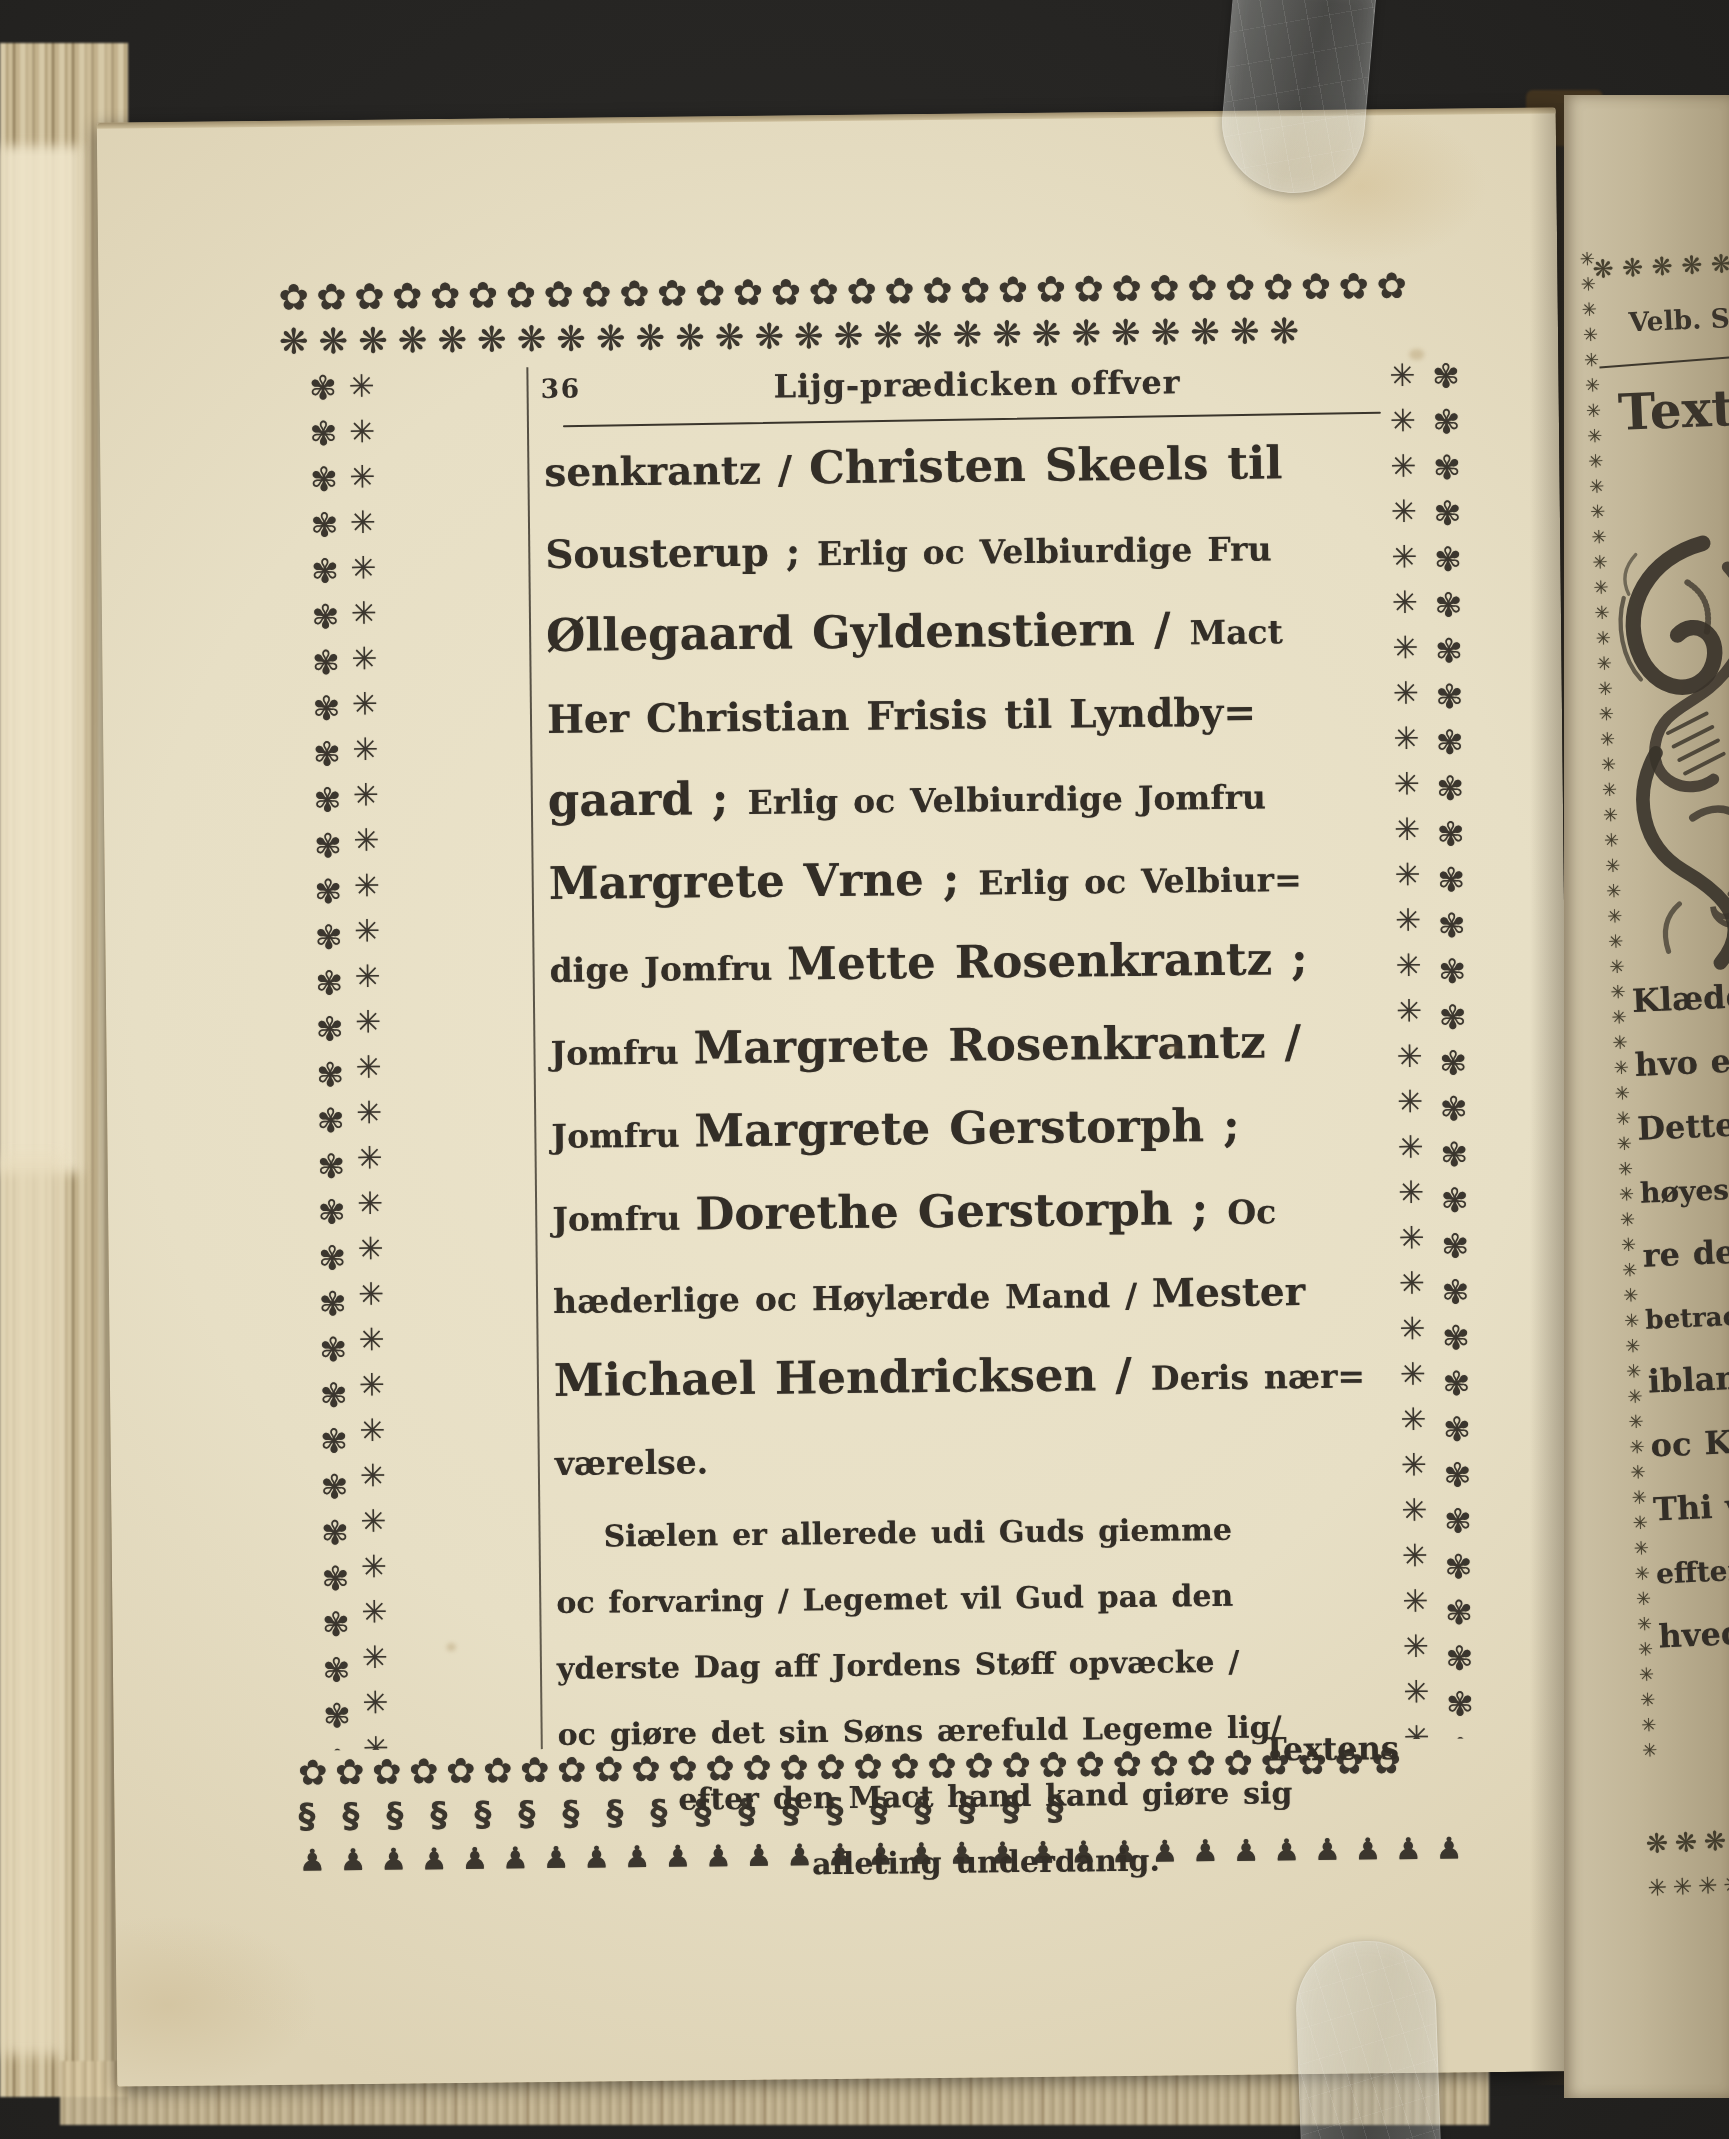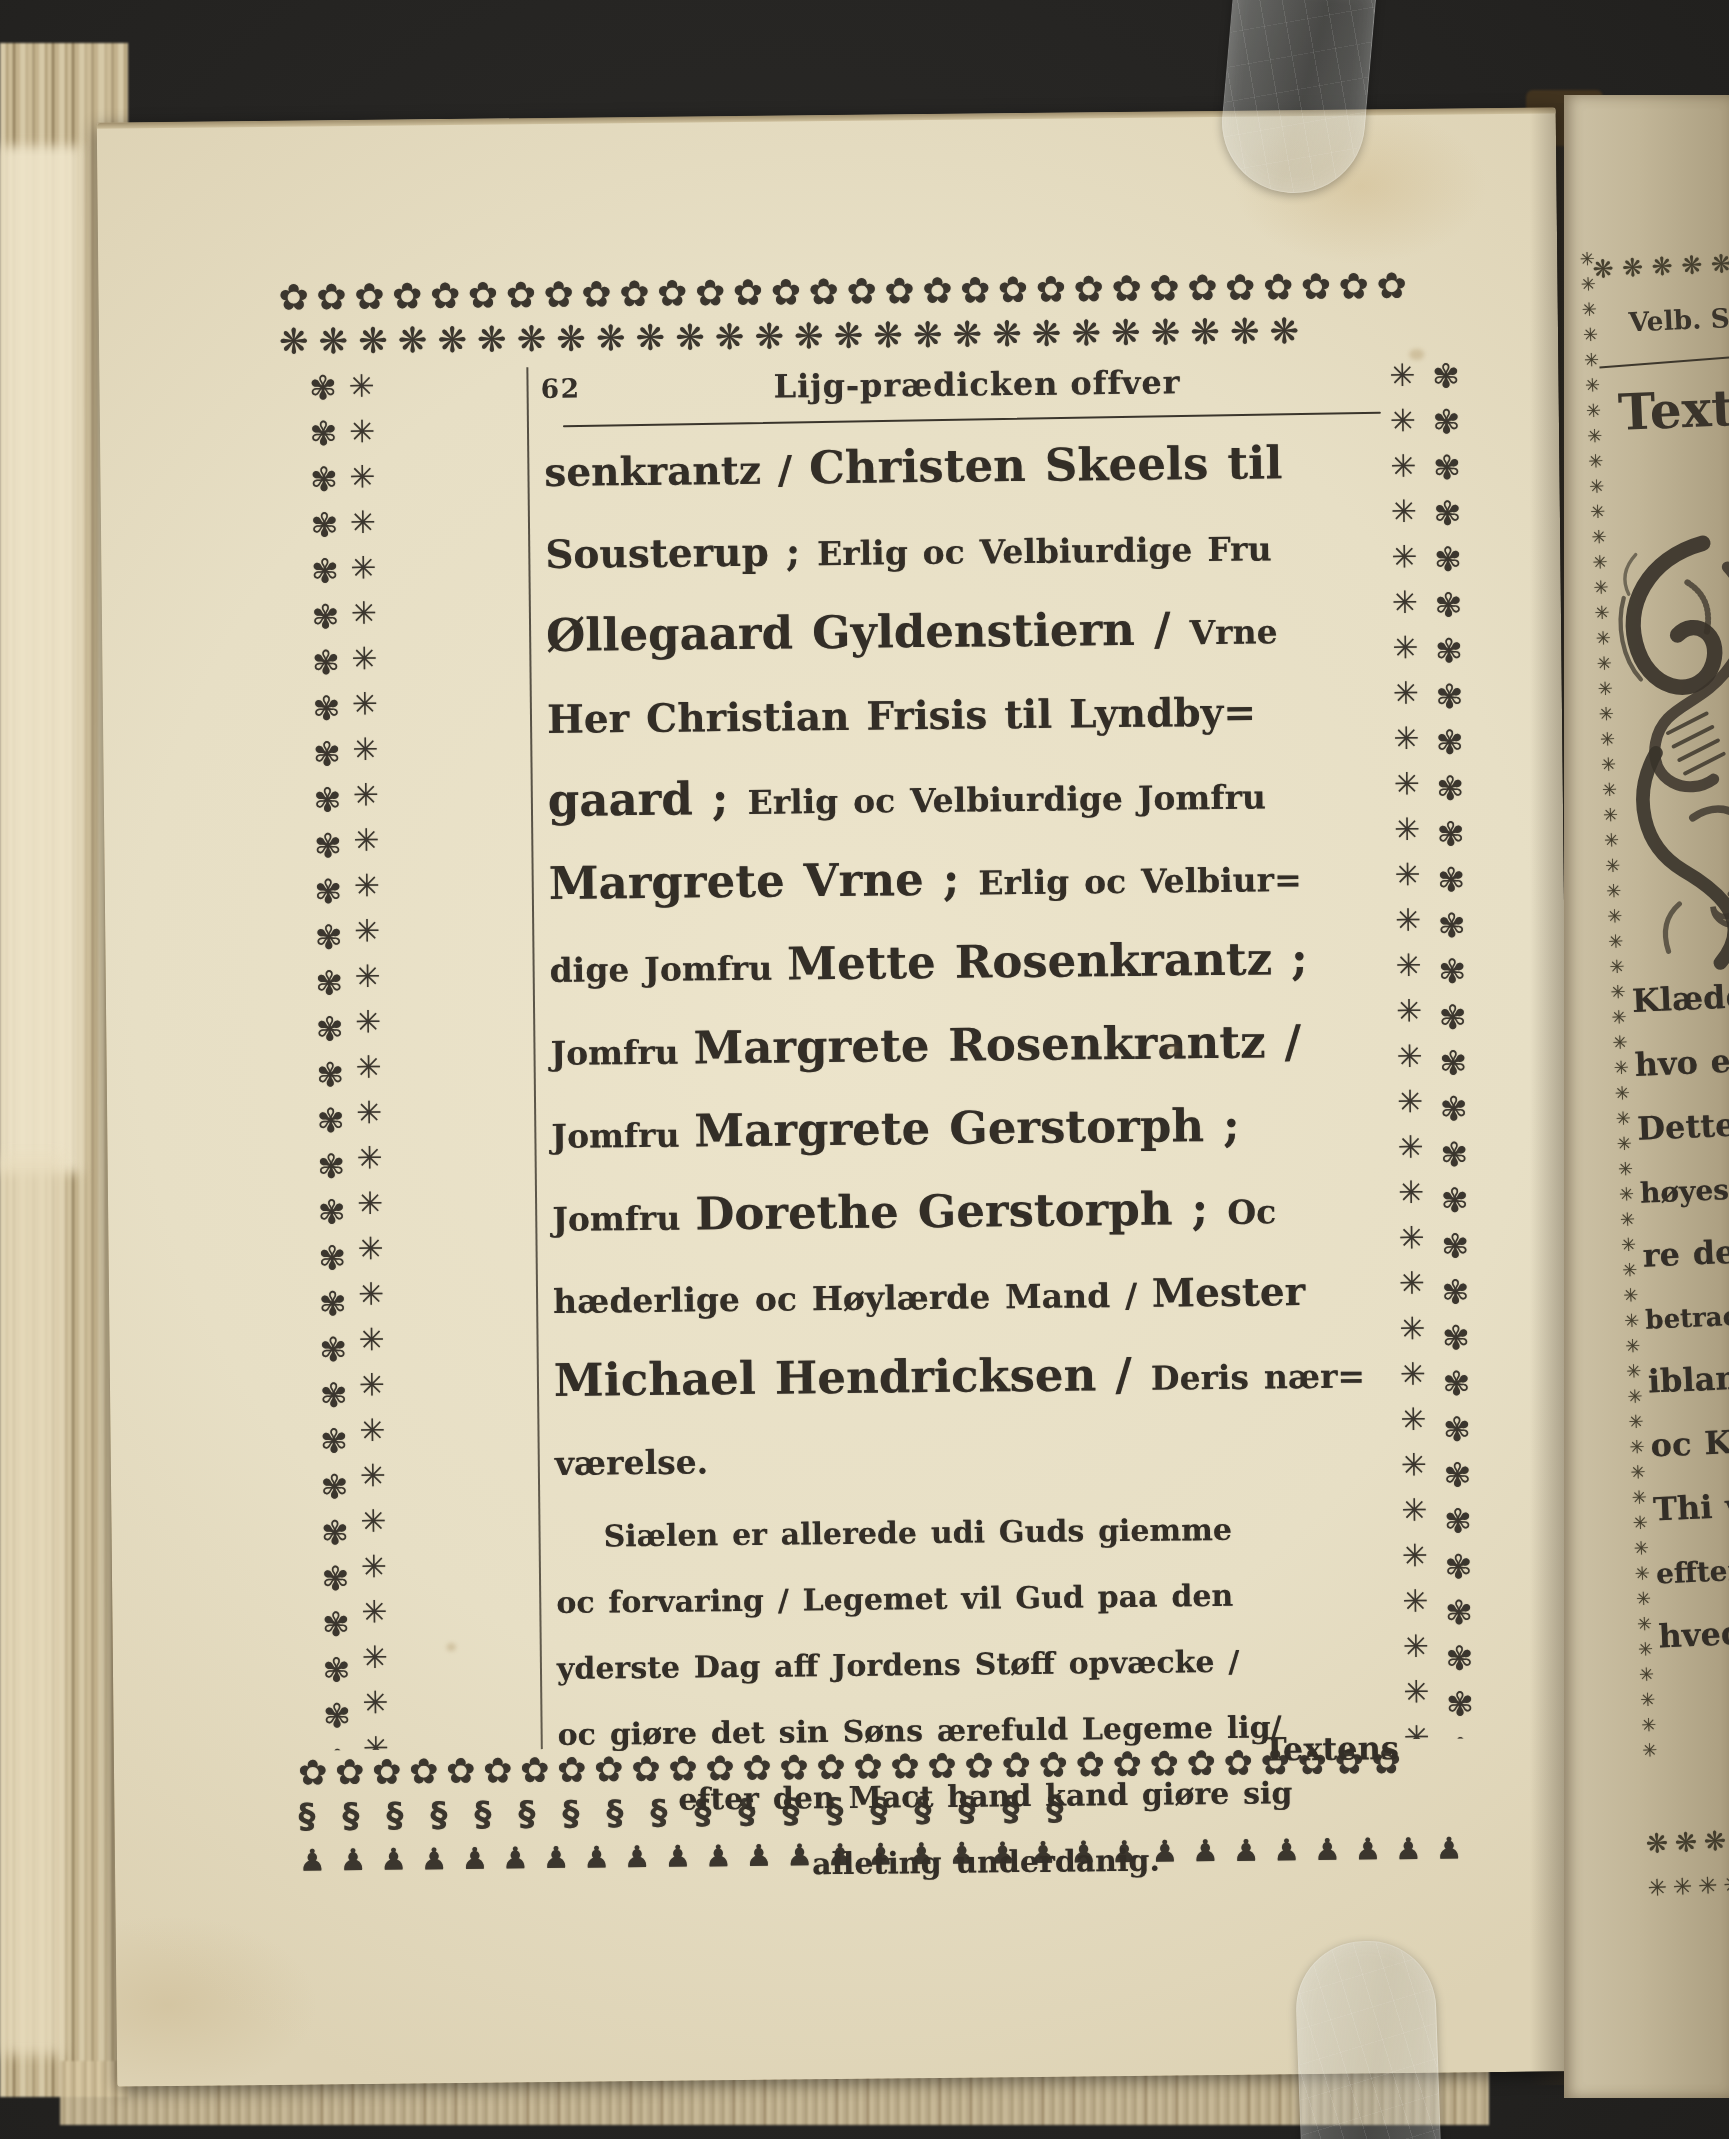--- a/index.html
+++ b/index.html
@@ -107,29 +107,29 @@
     <div class="abs orn orn-top-fleuron">✿✿✿✿✿✿✿✿✿✿✿✿✿✿✿✿✿✿✿✿✿✿✿✿✿✿✿✿✿✿</div>
     <div class="abs orn orn-top-rosette">❋❋❋❋❋❋❋❋❋❋❋❋❋❋❋❋❋❋❋❋❋❋❋❋❋❋</div>
     <div class="abs orn orn-v orn-col-left-a">✾✾✾✾✾✾✾✾✾✾✾✾✾✾✾✾✾✾✾✾✾✾✾✾✾✾✾✾✾✾✾✾✾✾</div>
     <div class="abs orn orn-v orn-col-left-b">✳✳✳✳✳✳✳✳✳✳✳✳✳✳✳✳✳✳✳✳✳✳✳✳✳✳✳✳✳✳✳✳✳✳</div>
     <div class="abs orn orn-v orn-col-right-b">✳✳✳✳✳✳✳✳✳✳✳✳✳✳✳✳✳✳✳✳✳✳✳✳✳✳✳✳✳✳✳✳✳✳</div>
     <div class="abs orn orn-v orn-col-right-a">✾✾✾✾✾✾✾✾✾✾✾✾✾✾✾✾✾✾✾✾✾✾✾✾✾✾✾✾✾✾✾✾✾✾</div>
     <div class="abs orn orn-bot-fleuron">✿✿✿✿✿✿✿✿✿✿✿✿✿✿✿✿✿✿✿✿✿✿✿✿✿✿✿✿✿✿</div>
     <div class="abs orn orn-bot-scroll">§§§§§§§§§§§§§§§§§§</div>
     <div class="abs orn orn-bot-pendant">♟♟♟♟♟♟♟♟♟♟♟♟♟♟♟♟♟♟♟♟♟♟♟♟♟♟♟♟♟♟</div>
 
-    <div class="abs ink pageno">62</div>
+    <div class="abs ink pageno">36</div>
     <div class="abs ink running-header">Lijg-prædicken offver</div>
     <div class="abs header-rule"></div>
     <div class="abs col-rule"></div>
 
     <div class="abs textblock">
     <div class="ln big"><span class="s-l">senkrantz / </span><span class="s-xl">Christen Skeels til</span></div>
         <div class="ln big"><span class="s-l">Sousterup ; </span><span class="s-m">Erlig oc Velbiurdige Fru</span></div>
-        <div class="ln big"><span class="s-xl">Øllegaard Gyldenstiern / </span><span class="s-m">Vrne</span></div>
+        <div class="ln big"><span class="s-xl">Øllegaard Gyldenstiern / </span><span class="s-m">Mact</span></div>
         <div class="ln big"><span class="s-l">Her Christian Frisis til Lyndby=</span></div>
         <div class="ln big"><span class="s-xl">gaard ; </span><span class="s-m">Erlig oc Velbiurdige Jomfru</span></div>
         <div class="ln big"><span class="s-xl">Margrete Vrne ; </span><span class="s-m">Erlig oc Velbiur=</span></div>
         <div class="ln big"><span class="s-m">dige Jomfru </span><span class="s-xl">Mette Rosenkrantz ;</span></div>
         <div class="ln big"><span class="s-m">Jomfru </span><span class="s-xl">Margrete Rosenkrantz /</span></div>
         <div class="ln big"><span class="s-m">Jomfru </span><span class="s-xl">Margrete Gerstorph ;</span></div>
         <div class="ln big"><span class="s-m">Jomfru </span><span class="s-xl">Dorethe Gerstorph ; </span><span class="s-m">Oc</span></div>
         <div class="ln big"><span class="s-m">hæderlige oc Høylærde Mand / </span><span class="s-l">Mester</span></div>
         <div class="ln big"><span class="s-xl">Michael Hendricksen / </span><span class="s-m">Deris nær=</span></div>
         <div class="ln big"><span class="s-m">værelse.</span></div>

